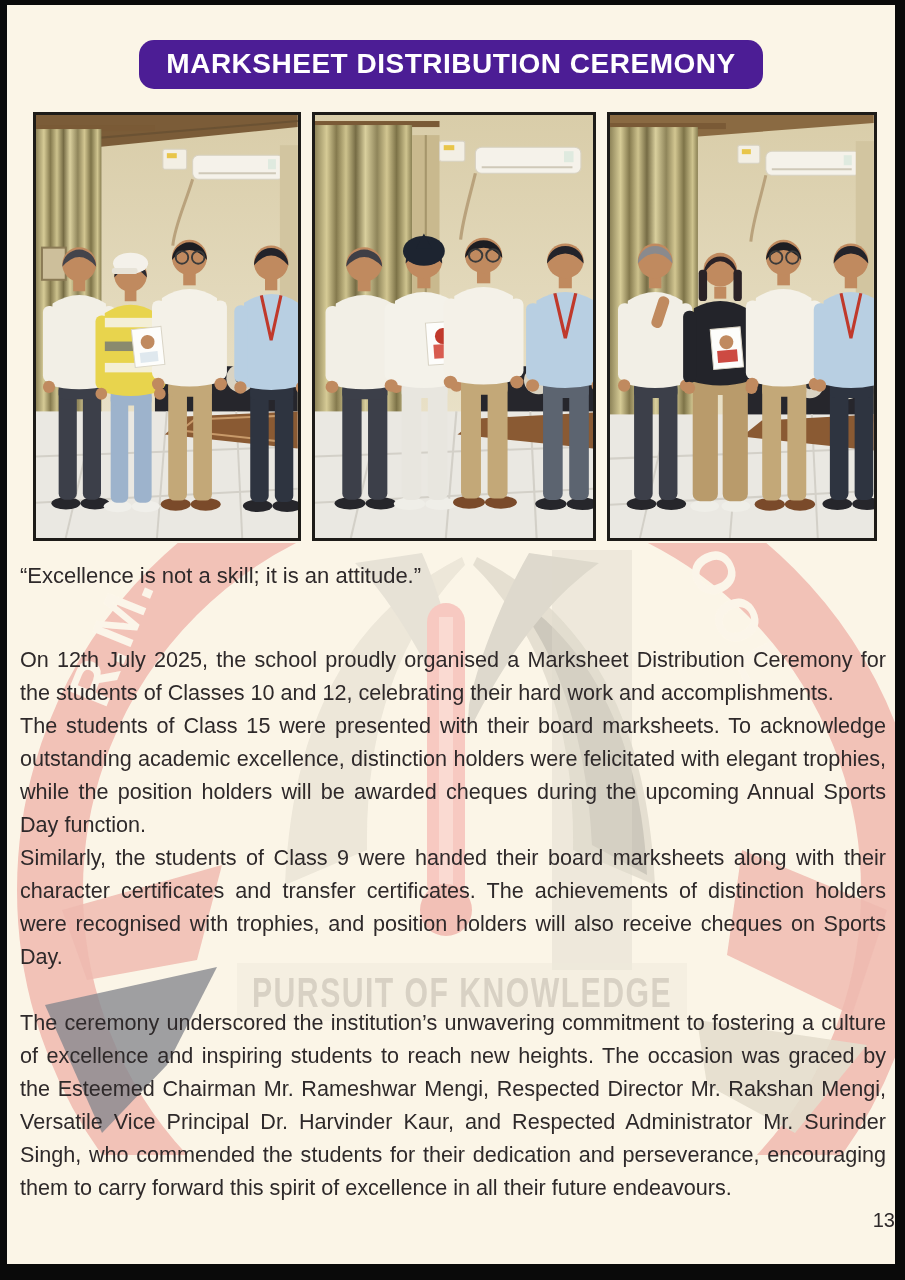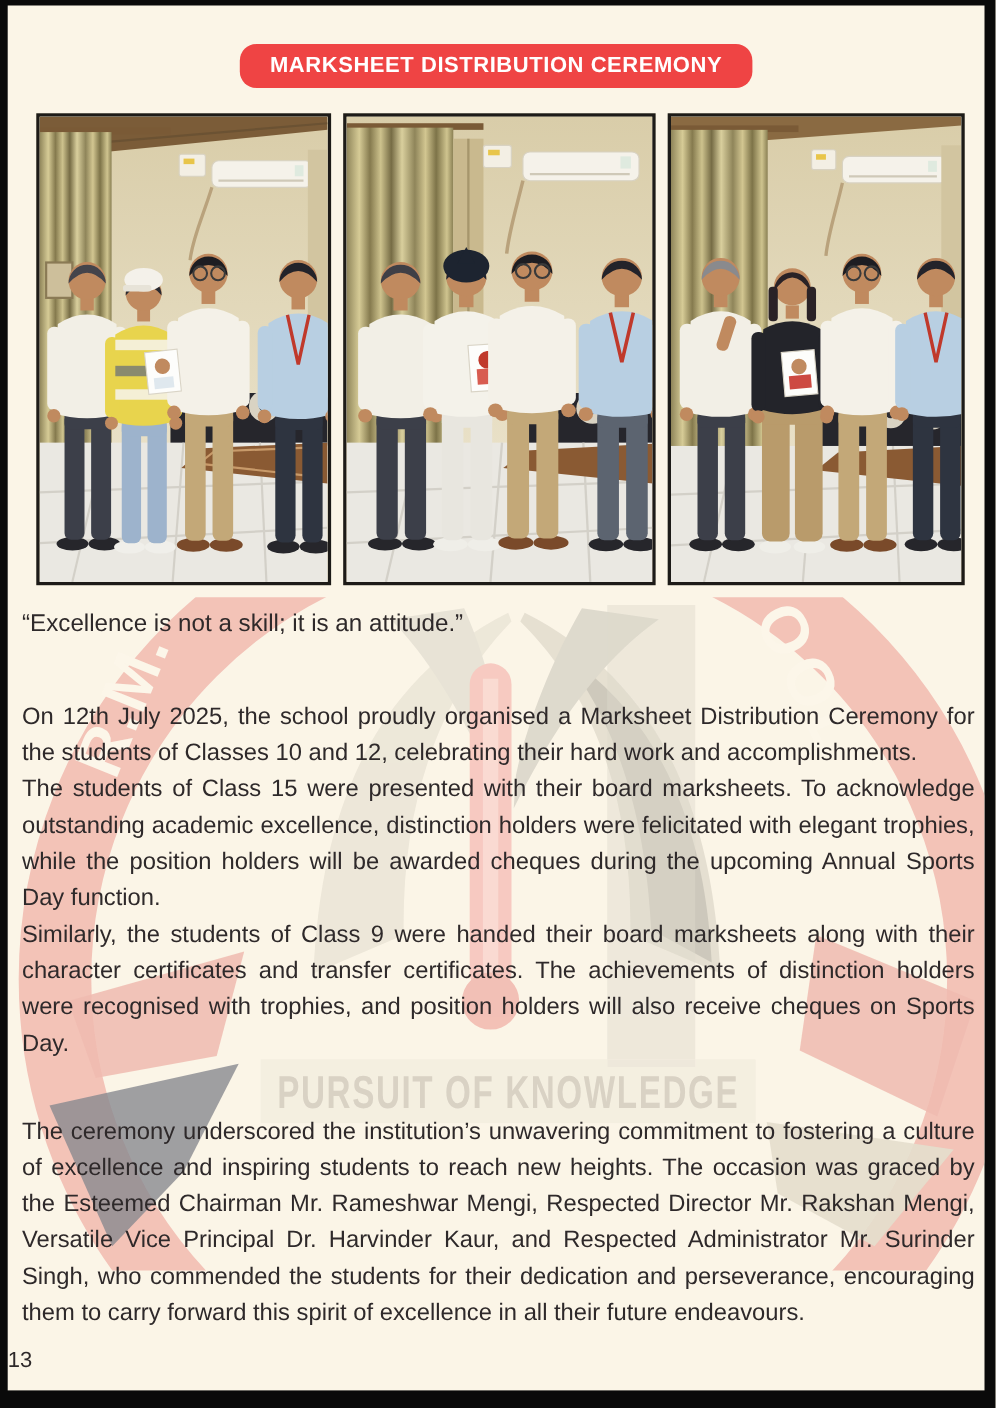--- a/index.html
+++ b/index.html
@@ -19,24 +19,24 @@
   
   .watermark{
     position:absolute;left:0;top:538px;width:888px;height:612px;
     z-index:0;pointer-events:none;
   }
   
   .banner{
     position:relative;z-index:2;
     margin:35px auto 0 auto;
     width:fit-content;
-    background:#ef4444;
+    background:#4c1d95;
     color:#ffffff;
     font-weight:bold;
-    font-size:20px;
+    font-size:28px;
     letter-spacing:.5px;
     padding:8px 27px 9px 27px;
     border-radius:15px;
   }
   
   .photos{
     position:relative;z-index:2;
     margin:23px 18px 0 26px;
     display:flex;
     gap:11px;
@@ -61,27 +61,27 @@
   .quote{
     font-size:22px;
     margin:0 0 54px 0;
   }
   .content p.body{
     font-size:21.6px;
     line-height:33px;
     margin:0;
     text-align:justify;
   }
-  .content p.body.spaced{margin-top:47px;}
+  .content p.body.spaced{margin-top:33px;}
   .pageno{
     position:relative;z-index:2;
-    text-align:left;
+    text-align:right;
     font-size:20px;
     color:#2e292a;
-    margin-top:17px;
+    margin-top:5px;
   }
   
   .f-shoe{fill:var(--shoe,#26262b);}
   .f-pants{fill:var(--pants,#3a3e48);}
   .f-shirt{fill:var(--shirt,#f2efe5);}
   .f-skin{fill:var(--skin,#c08a5f);}
   .f-hair{fill:var(--hair,#23232a);}
 </style>
 </head>
 <body>

